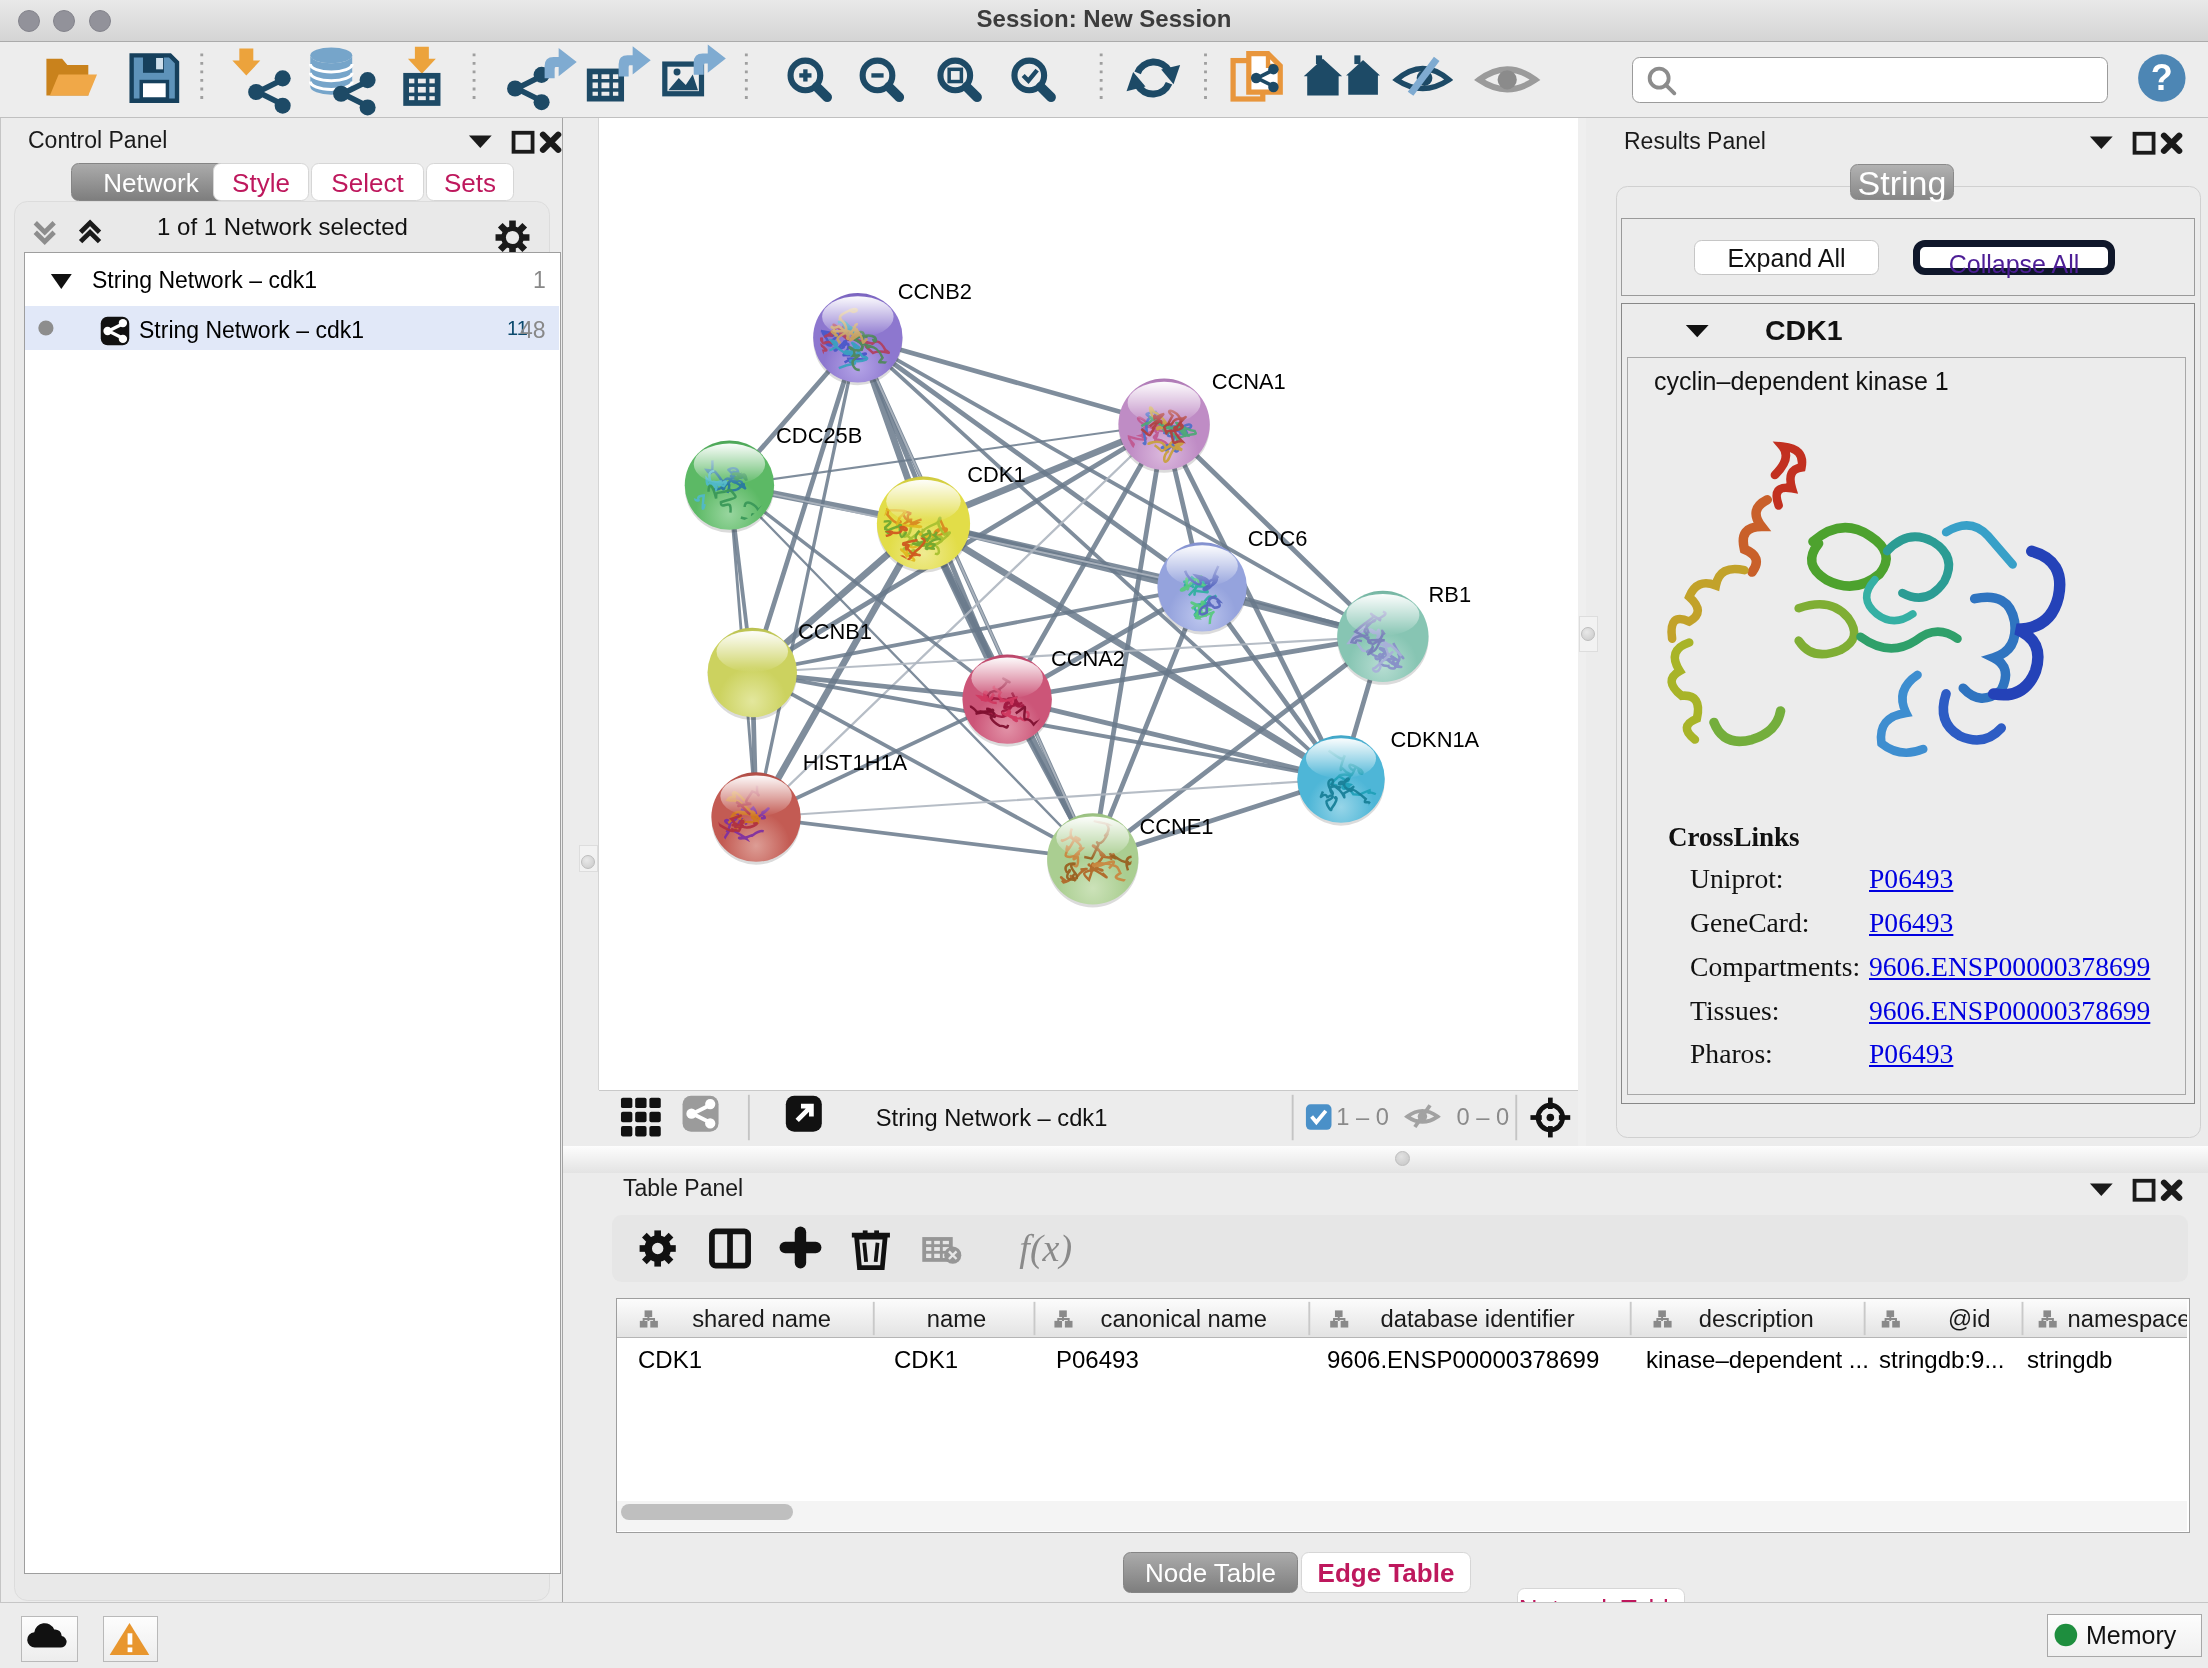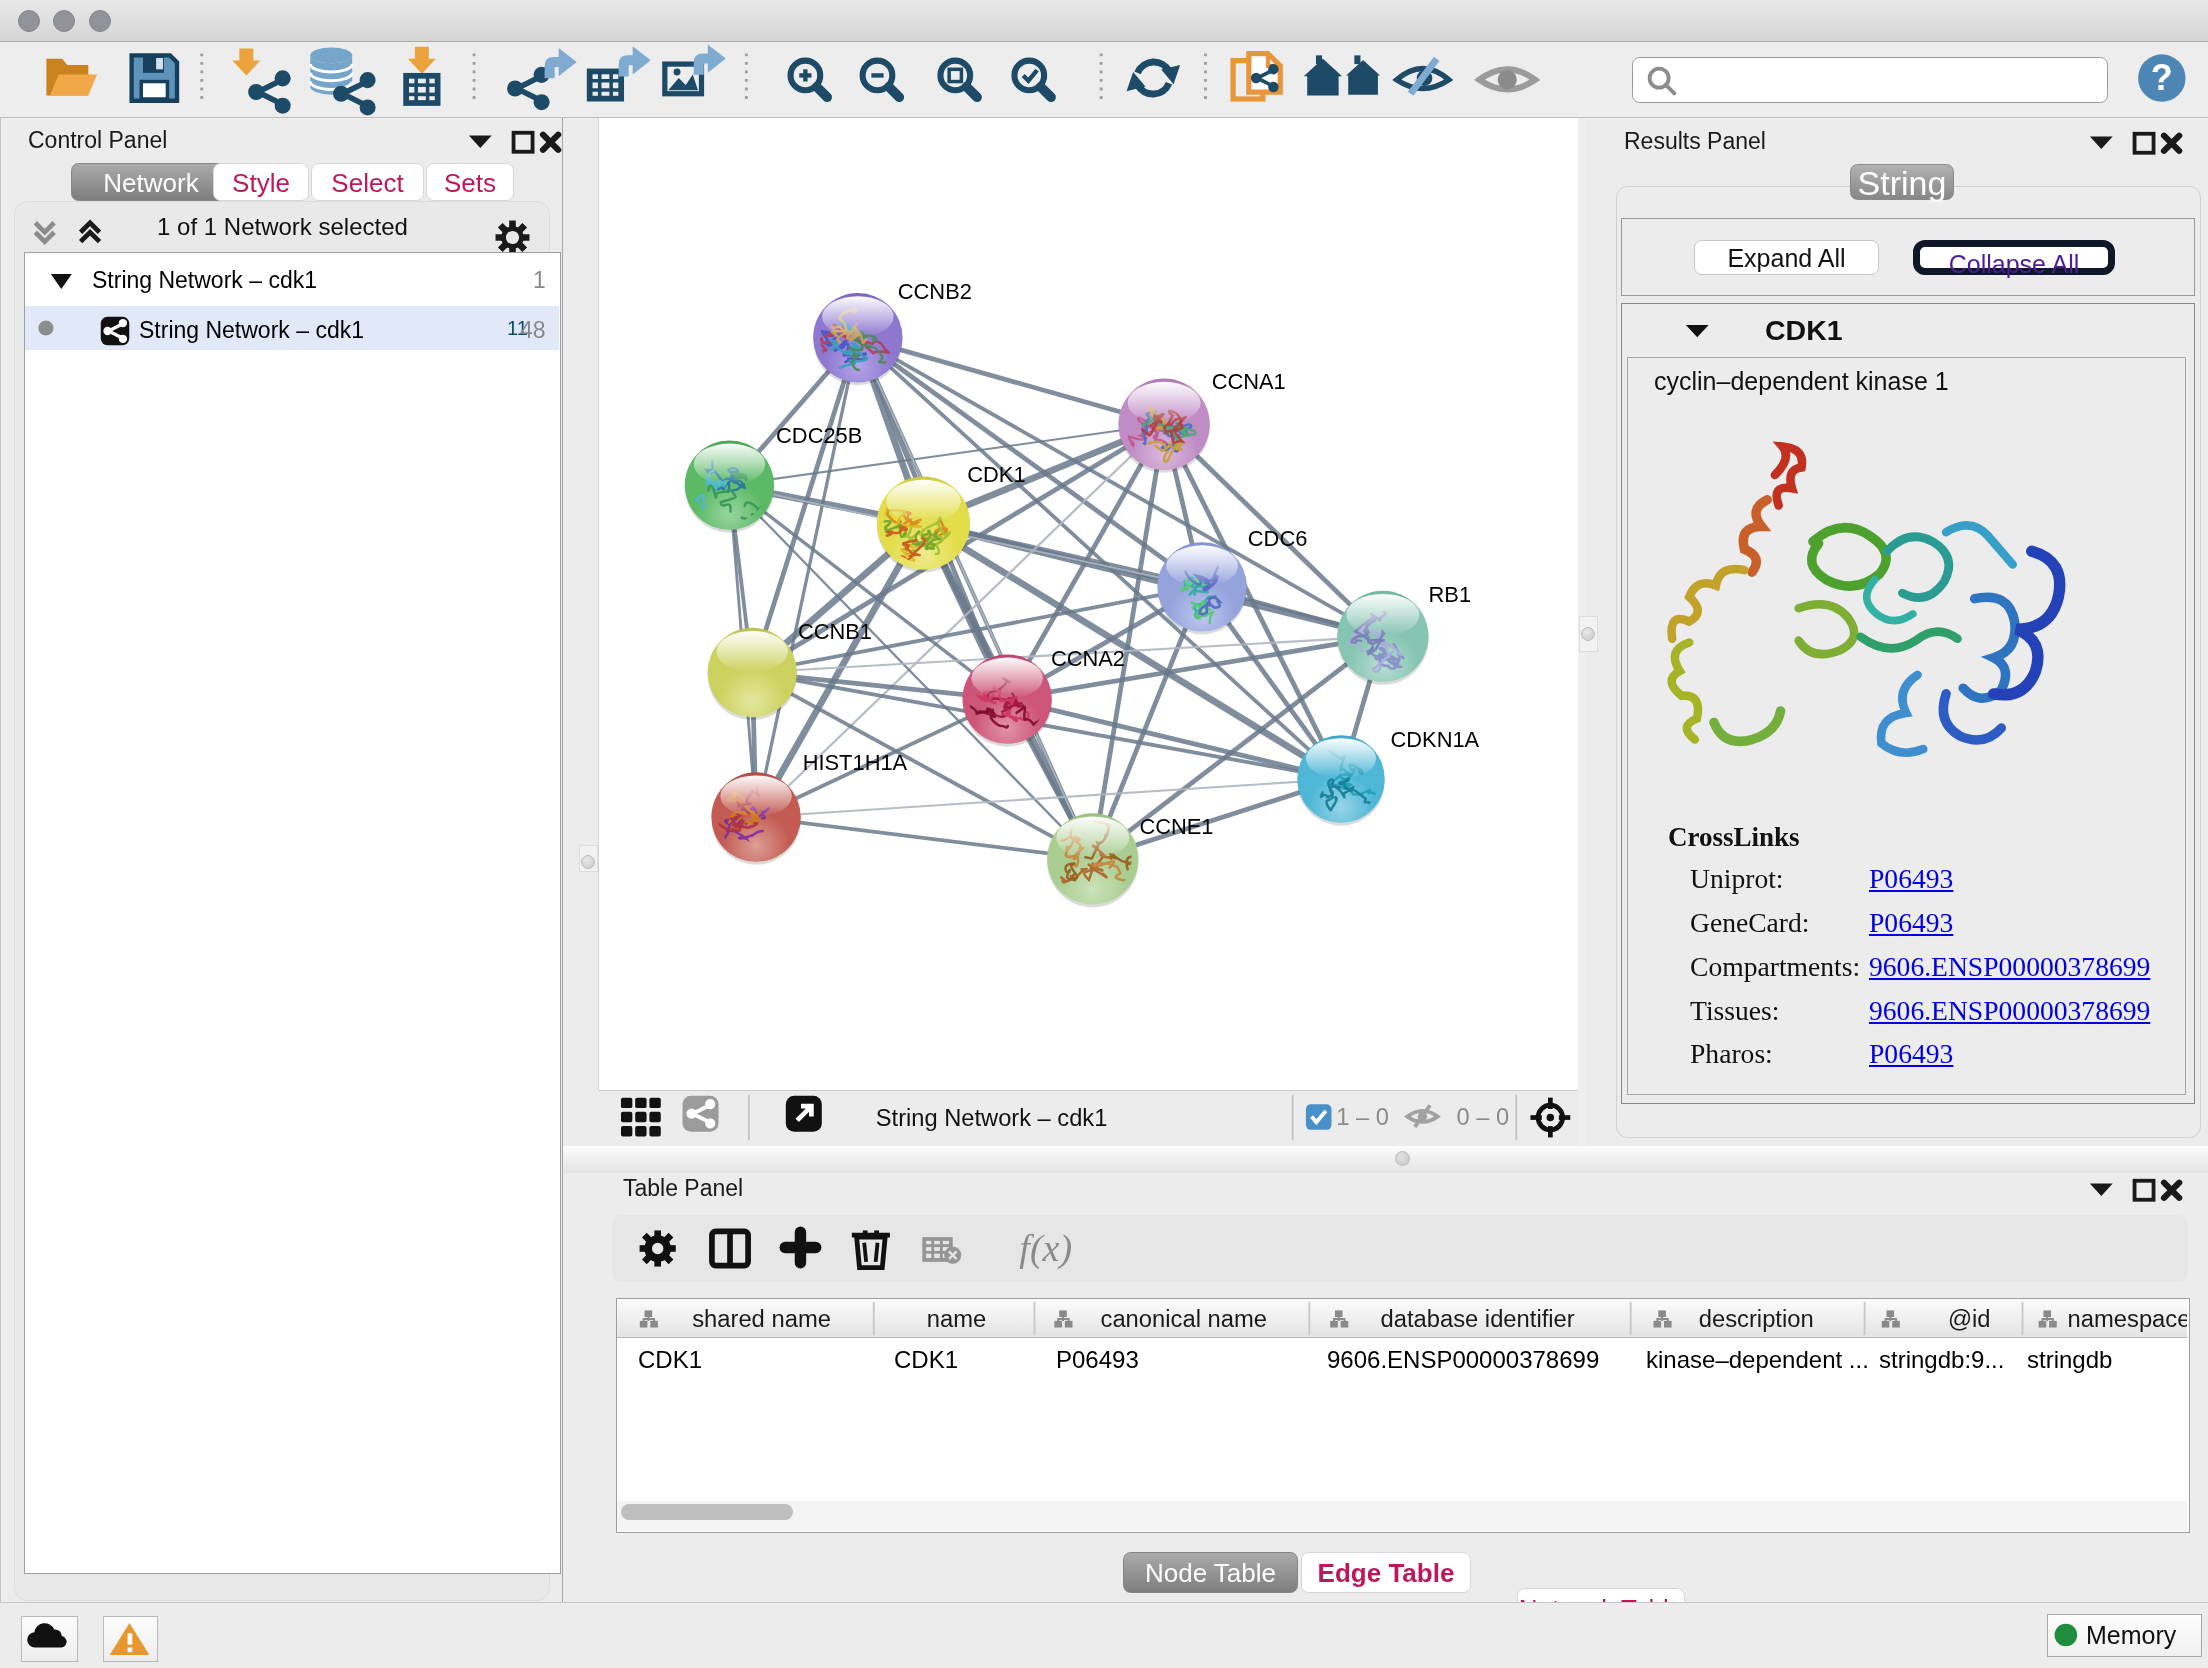--- a/index.html
+++ b/index.html
@@ -48,20 +48,21 @@
 
   
   #statusbar { left:0; top:1602px; width:2208px; height:67px; background:#ececec; border-top:1.9px solid #c6c6c6; }
 </style>
 </head>
 <body>
   <div class="abs" id="titlebar">
     <div class="tl" style="left:18px;"></div>
     <div class="tl" style="left:53px;"></div>
     <div class="tl" style="left:89px;"></div>
+    <div id="wintitle">Session: New Session</div>
   </div>
 
   <div class="abs" id="toolbar">
   <svg width="2208" height="74" viewBox="0 0 2322 78">
     <defs>
       <g id="share">
         <line x1="-14" y1="0" x2="16" y2="-15" stroke="#1d4a66" stroke-width="7"></line>
         <line x1="-14" y1="0" x2="16" y2="15" stroke="#1d4a66" stroke-width="7"></line>
         <circle cx="-16" cy="0" r="10" fill="#1d4a66"></circle>
         <circle cx="17" cy="-17" r="10" fill="#1d4a66"></circle>

